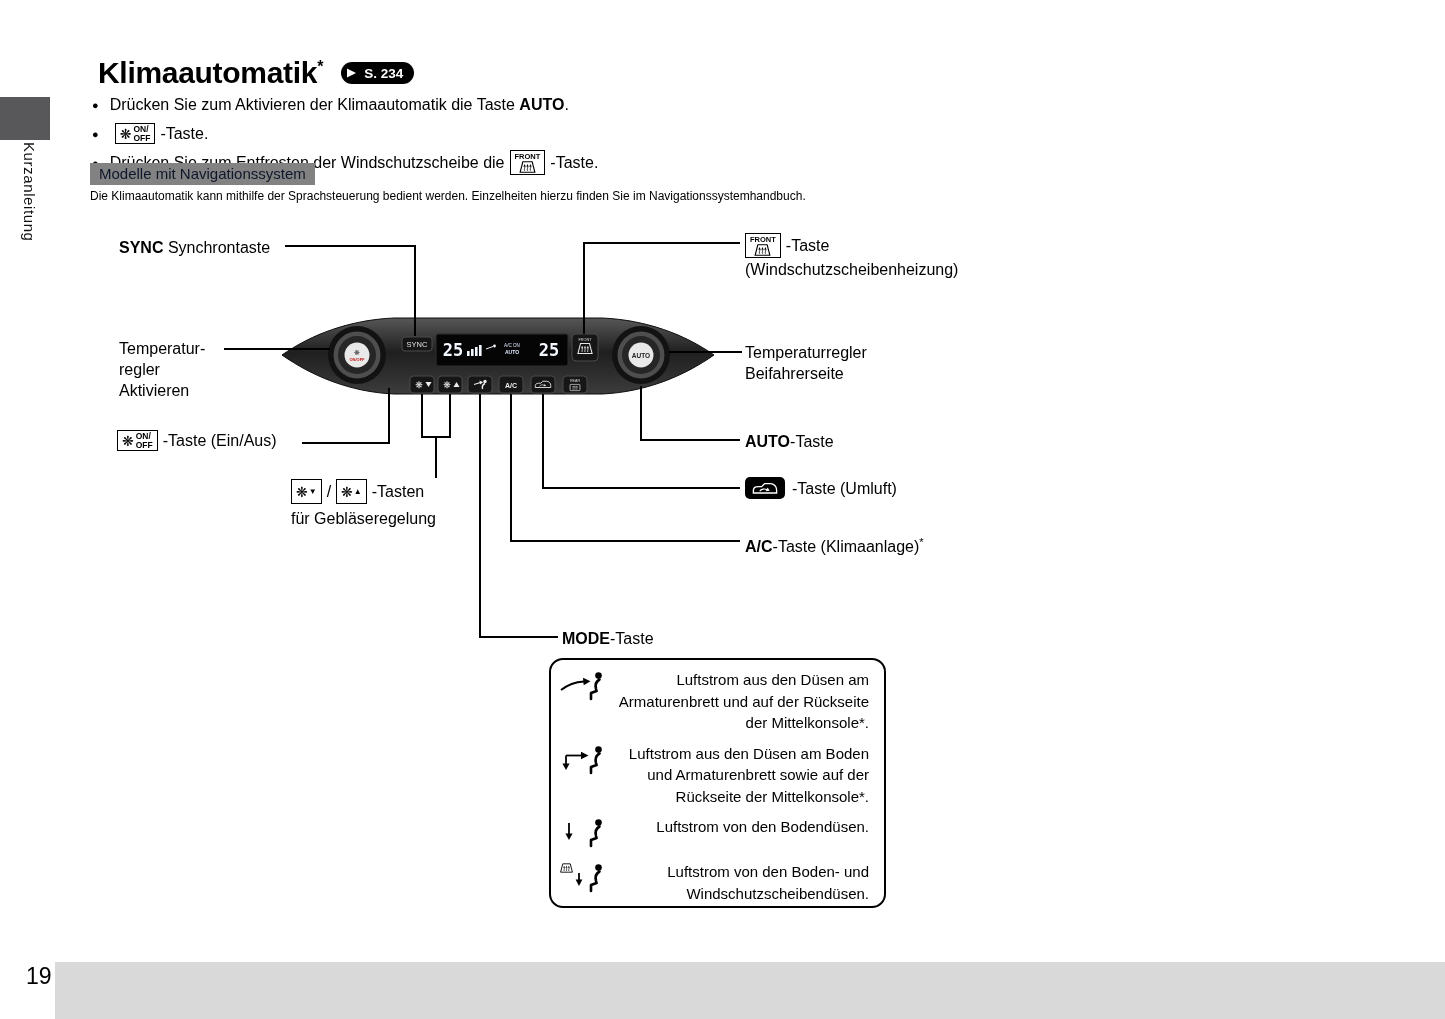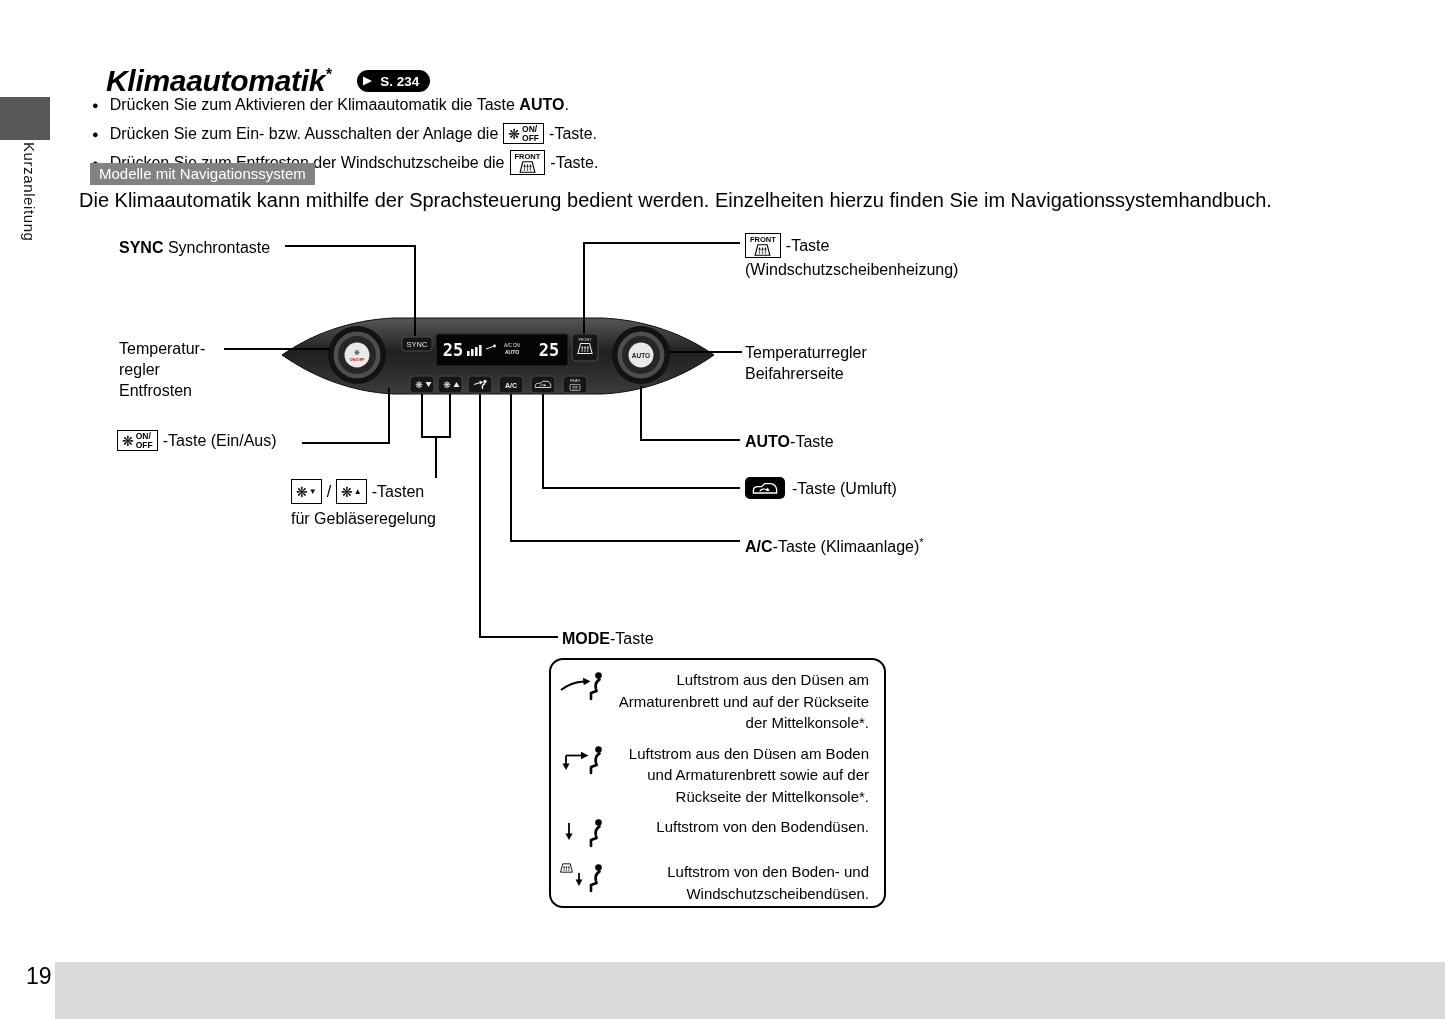--- a/index.html
+++ b/index.html
@@ -1,35 +1,35 @@
 <!DOCTYPE html>
 <html><head>
 <meta charset="utf-8">
 <style>
   html,body{margin:0;padding:0;background:#fff;}
   .page{position:relative;width:1445px;height:1019px;background:#ffffff;font-family:"Liberation Sans",sans-serif;color:#000;overflow:hidden;}
   .cl{position:absolute;background:#000;}
   .lbl{position:absolute;font-size:16px;line-height:21px;white-space:nowrap;}
   .b{font-weight:bold;}
   .title{position:absolute;left:90px;top:48px;display:flex;align-items:center;}
-  .title h1{margin:16px;font-size:30px;font-weight:bold;letter-spacing:-0.3px;font-style:italic;}
+  .title h1{margin:8px;font-size:30px;font-weight:bold;letter-spacing:-0.3px;}
   .title .star{font-size:16px;font-weight:bold;vertical-align:super;}
   .pageref{display:inline-flex;align-items:center;margin-left:10px;background:#000;color:#fff;border-radius:12px;height:22px;padding:0 11px 0 6px;font-size:13.5px;font-weight:bold;}
   .pageref .arr{display:inline-block;width:0;height:0;border:6px solid transparent;border-left:9px solid #fff;margin-right:2px;transform:scaleY(0.75);}
   .bullets{position:absolute;left:92px;top:92px;}
   .bullet{display:flex;align-items:center;font-size:16px;margin-bottom:4px;min-height:25px;}
   .dot{font-size:11px;margin-right:11px;}
   .kbox{display:inline-flex;align-items:center;justify-content:center;border:1.3px solid #000;background:#fff;padding:1px 4px;margin:0 5px;vertical-align:middle;}
   .fan-glyph{font-size:14px;line-height:14px;}
   .tri{font-size:8px;margin-left:1px;}
   .onoff-stack{display:inline-flex;flex-direction:column;font-size:8.5px;font-weight:bold;line-height:8.5px;margin-left:2px;}
   .kbox-front{flex-direction:column;padding:1px 4px;}
   .front-txt{font-size:7.5px;font-weight:bold;line-height:9px;}
-  .models-badge{position:absolute;left:90px;top:163px;background:#828282;color:#ffffff;font-size:15px;padding:2px 9px 3px;}
-  .note{position:absolute;left:79px;top:189px;font-size:20px;}
+  .models-badge{position:absolute;left:90px;top:163px;background:#828282;color:#0f172a;font-size:15px;padding:2px 9px 3px;}
+  .note{position:absolute;left:90px;top:189px;font-size:12px;}
   .sidetab{position:absolute;left:0;top:97px;width:50px;height:43px;background:#58585a;}
   .sidetext{position:absolute;left:21px;top:142px;writing-mode:vertical-rl;font-size:15px;letter-spacing:0.6px;color:#111;}
   .panel-svg{position:absolute;left:278px;top:303px;}
   .airflow-box{position:absolute;left:549px;top:658px;width:337px;height:250px;border:2px solid #000;border-radius:14px;background:#fff;padding:9px 10px 4px 8px;box-sizing:border-box;}
   .af-row{display:flex;align-items:flex-start;margin-bottom:9px;}
   .af-icon{flex:0 0 54px;padding-top:2px;color:#000;}
   .af-text{font-size:15px;line-height:21.5px;width:256px;white-space:normal;text-align:right;}
   .footer-bar{position:absolute;left:55px;top:962px;width:1390px;height:57px;background:#d9d9d9;}
   .page-num{position:absolute;left:26px;top:963px;font-size:23px;}
   .recirc-badge{display:inline-flex;align-items:center;justify-content:center;background:#000;border-radius:5px;width:40px;height:22px;color:#fff;margin-right:7px;}
@@ -83,21 +83,20 @@
       </span>
   </div>
 
   <div class="bullets">
     <div class="bullet">
       <span class="dot">●</span>
       <span><span>Drücken Sie zum Aktivieren der Klimaautomatik die Taste </span><span class="b">AUTO</span><span>.</span></span>
     </div>
     <div class="bullet">
       <span class="dot">●</span>
-      <span>Drücken Sie zum Ein- bzw. Ausschalten der Anlage die </span>
       <span class="kbox">
           <span class="fan-glyph">❋</span>
           <span class="onoff-stack">
             <span>ON/</span>
             <span>OFF</span>
           </span>
         </span>
       <span>-Taste.</span>
     </div>
     <div class="bullet">
@@ -222,21 +221,21 @@
   <div class="cl" style="left:510px;top:540px;width:230px;height:1.5px"></div>
   <div class="cl" style="left:542px;top:394px;width:1.5px;height:94px"></div>
   <div class="cl" style="left:542px;top:487px;width:198px;height:1.5px"></div>
   <div class="cl" style="left:640px;top:386px;width:1.5px;height:54px"></div>
   <div class="cl" style="left:640px;top:439px;width:100px;height:1.5px"></div>
 
   <div class="lbl" style="left:119px;top:237px"><span class="b">SYNC</span><span> Synchrontaste</span></div>
   <div class="lbl" style="left:119px;top:338px">
     <div>Temperatur-</div>
     <div>regler</div>
-    <div>Entfrosten</div>
+    <div>Aktivieren</div>
   </div>
   <div class="lbl" style="left:117px;top:430px;display:flex;align-items:center">
     <span class="kbox" style="margin-left:0">
         <span class="fan-glyph">❋</span>
         <span class="onoff-stack">
           <span>ON/</span>
           <span>OFF</span>
         </span>
       </span>
     <span>-Taste (Ein/Aus)</span>

